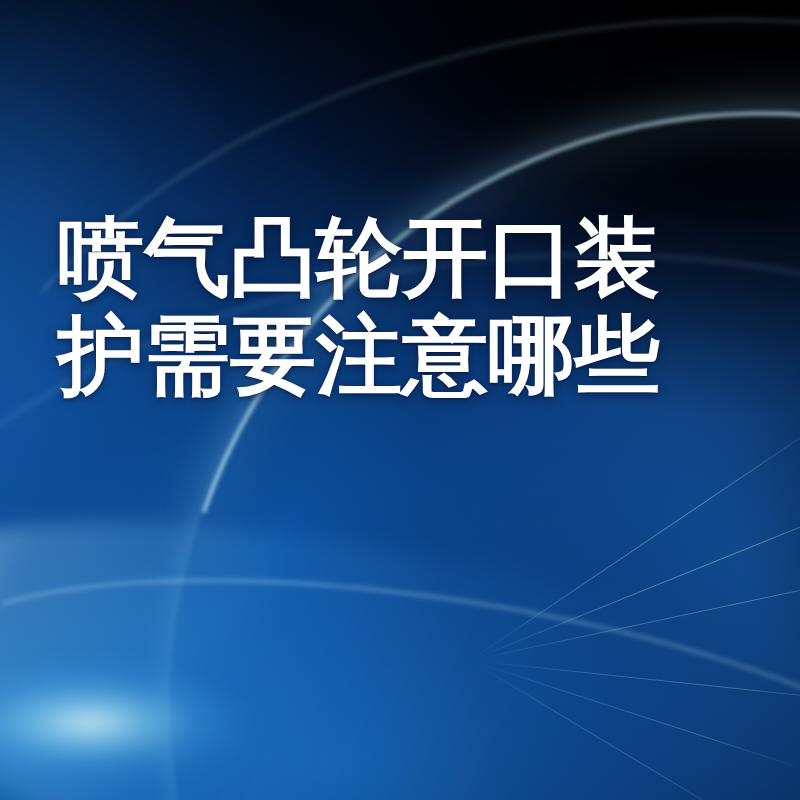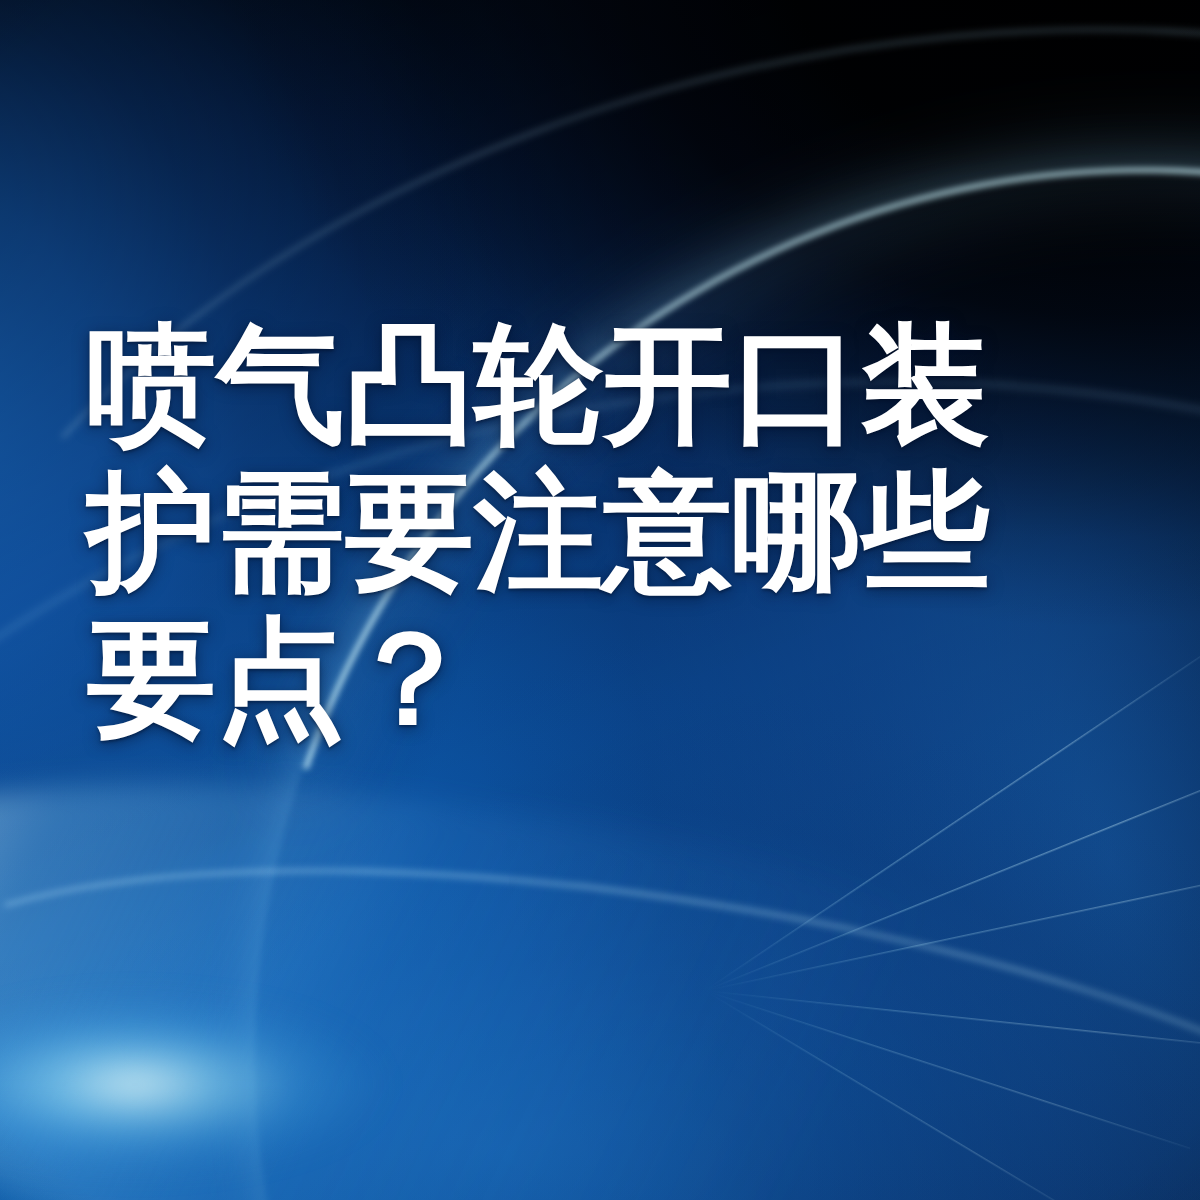--- a/index.html
+++ b/index.html
@@ -228,16 +228,15 @@
       <div class="ray" style="width: 340px; opacity: 0.4; transform: rotate(18deg);"></div>
       <div class="ray" style="width: 300px; opacity: 0.35; transform: rotate(31deg);"></div>
     </div>
 
   <div class="bg-layer bg-veil"></div>
   <div class="bg-layer bg-vignette"></div>
 
   <div class="title-block">
     <span class="title-line">喷气凸轮开口装</span>
     <span class="title-line">护需要注意哪些</span>
-    <span class="title-line">要点？</span>
   </div>
 
 </div>
 
 </body></html>

